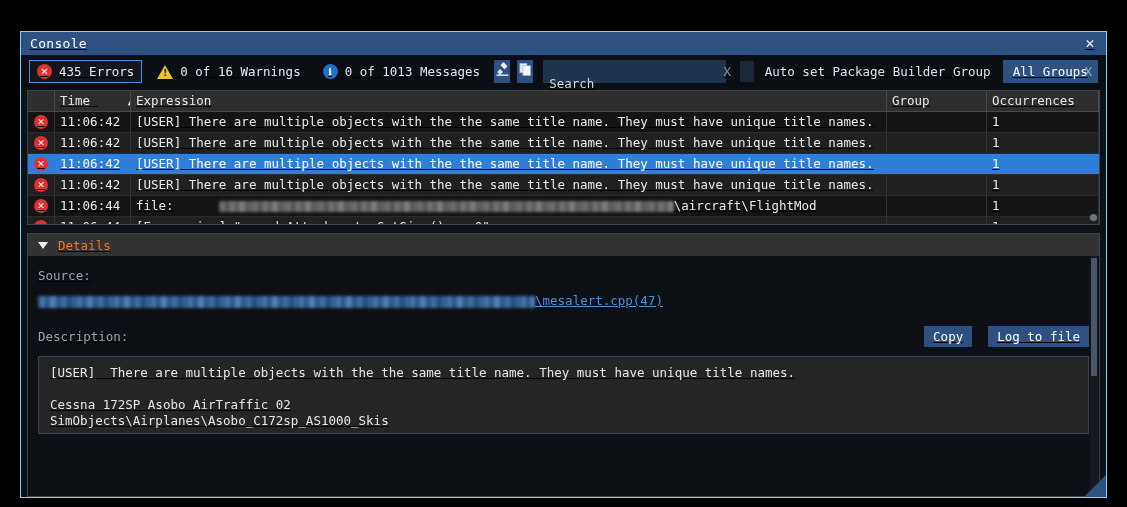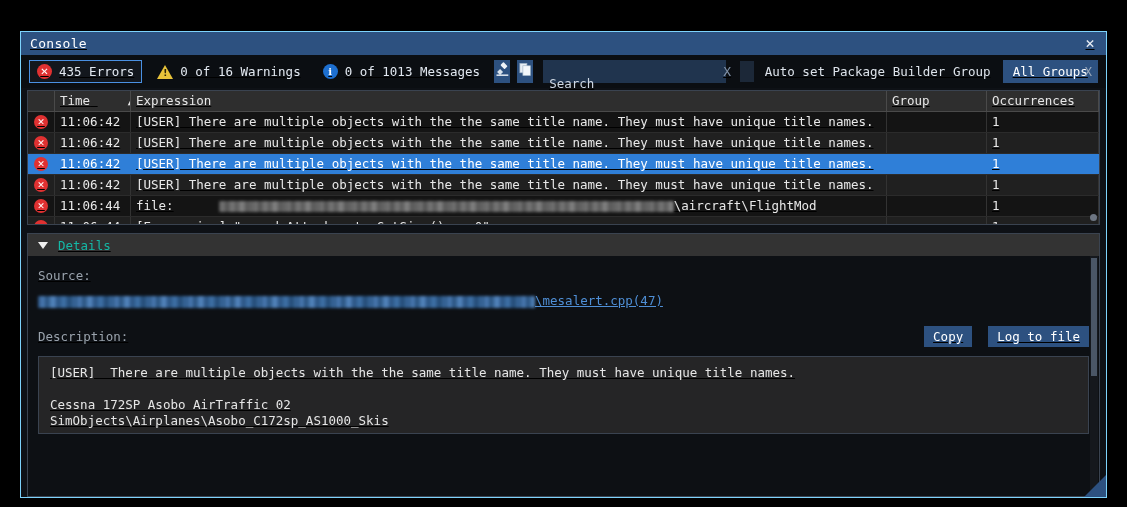--- a/index.html
+++ b/index.html
@@ -281,21 +281,21 @@
     position: relative;
     overflow: hidden;
   }
   .details-hdr {
     height: 22px;
     background: #333333;
     display: flex;
     align-items: center;
     gap: 10px;
     padding: 0 10px;
-    color: #14b8a6;
+    color: #f97316;
     font-size: 12.5px;
     flex: 0 0 auto;
     cursor: pointer;
   }
   .tri-down {
     width: 0; height: 0;
     border-left: 5px solid transparent;
     border-right: 5px solid transparent;
     border-top: 7px solid #f0f0f0;
   }

